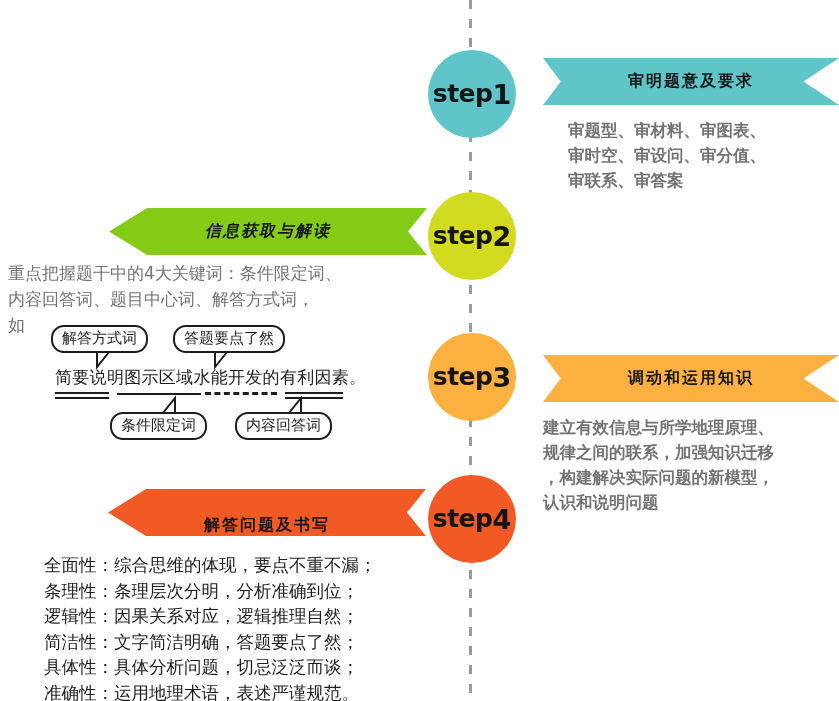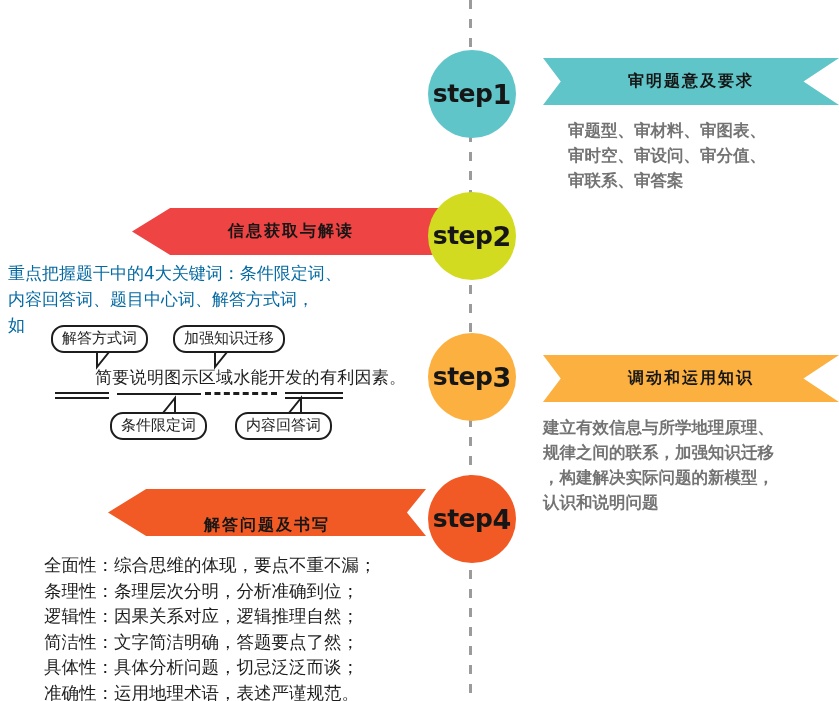--- a/index.html
+++ b/index.html
@@ -105,21 +105,21 @@
     font-family: "DejaVu Sans", "Liberation Sans", sans-serif;
     font-weight: 700;
     font-size: 16.5px;
     line-height: 25px;
     color: #737373;
     white-space: pre-line;
     z-index: 2;
   }
   .body-text.plain {
     font-weight: 400;
-    color: #0369a1;
+    color: #737373;
     font-size: 17px;
     line-height: 26px;
   }
   .body-text.listing {
     font-weight: 400;
     color: #1d1d1d;
     font-size: 17.5px;
     line-height: 25.5px;
   }
 
@@ -146,21 +146,20 @@
   }
   .sentence {
     position: absolute;
     left: 10px;
     top: 41px;
     font-family: "DejaVu Sans", "Liberation Sans", sans-serif;
     font-size: 17px;
     color: #1d1d1d;
     white-space: nowrap;
     letter-spacing: 0.3px;
-    margin-left: 40px;
   }
   .mark {
     position: absolute;
     height: 0;
   }
   .mark.dbl {
     border-top: 2px solid #1d1d1d;
     border-bottom: 2px solid #1d1d1d;
     height: 3px;
   }
@@ -182,30 +181,30 @@
     <span class="r-label">审明题意及要求</span>
   </div>
   <div class="body-text" id="body1" style="left:568px; top:118px; width:271px;">审题型、审材料、审图表、
 审时空、审设问、审分值、
 审联系、审答案</div>
 
   <div class="circle" id="circle2" style="left:428px; top:192px; background:#d2db1f;">
     <span class="c-step">step</span>
     <span class="c-num">2</span>
   </div>
-  <div class="ribbon to-left" id="ribbon2" style="left:132px; top:208px; width:318px; background:#ef4444;">
+  <div class="ribbon to-left" id="ribbon2" style="left:109px; top:208px; width:318px; background:#84cc16;font-style:italic;">
     <span class="r-label">信息获取与解读</span>
   </div>
   <div class="body-text plain" id="body2" style="left:8px; top:260px; width:420px;">重点把握题干中的4大关键词：条件限定词、
 内容回答词、题目中心词、解答方式词，
 如</div>
 
   <div class="example">
     <div class="callout" style="left:6px; top:0px;">解答方式词</div>
-    <div class="callout" style="left:128px; top:0px;">加强知识迁移</div>
+    <div class="callout" style="left:128px; top:0px;">答题要点了然</div>
 
     <svg width="360" height="115" style="position:absolute; left:0; top:0; pointer-events:none;">
       <polygon points="52,27 64,27 52,42" fill="#ffffff" stroke="#1d1d1d" stroke-width="2"></polygon>
       <polygon points="170,27 182,27 170,42" fill="#ffffff" stroke="#1d1d1d" stroke-width="2"></polygon>
       <polygon points="118,88 130,88 130,73" fill="#ffffff" stroke="#1d1d1d" stroke-width="2"></polygon>
       <polygon points="244,88 256,88 256,73" fill="#ffffff" stroke="#1d1d1d" stroke-width="2"></polygon>
     </svg>
 
     <div class="sentence">简要说明图示区域水能开发的有利因素。</div>
 

